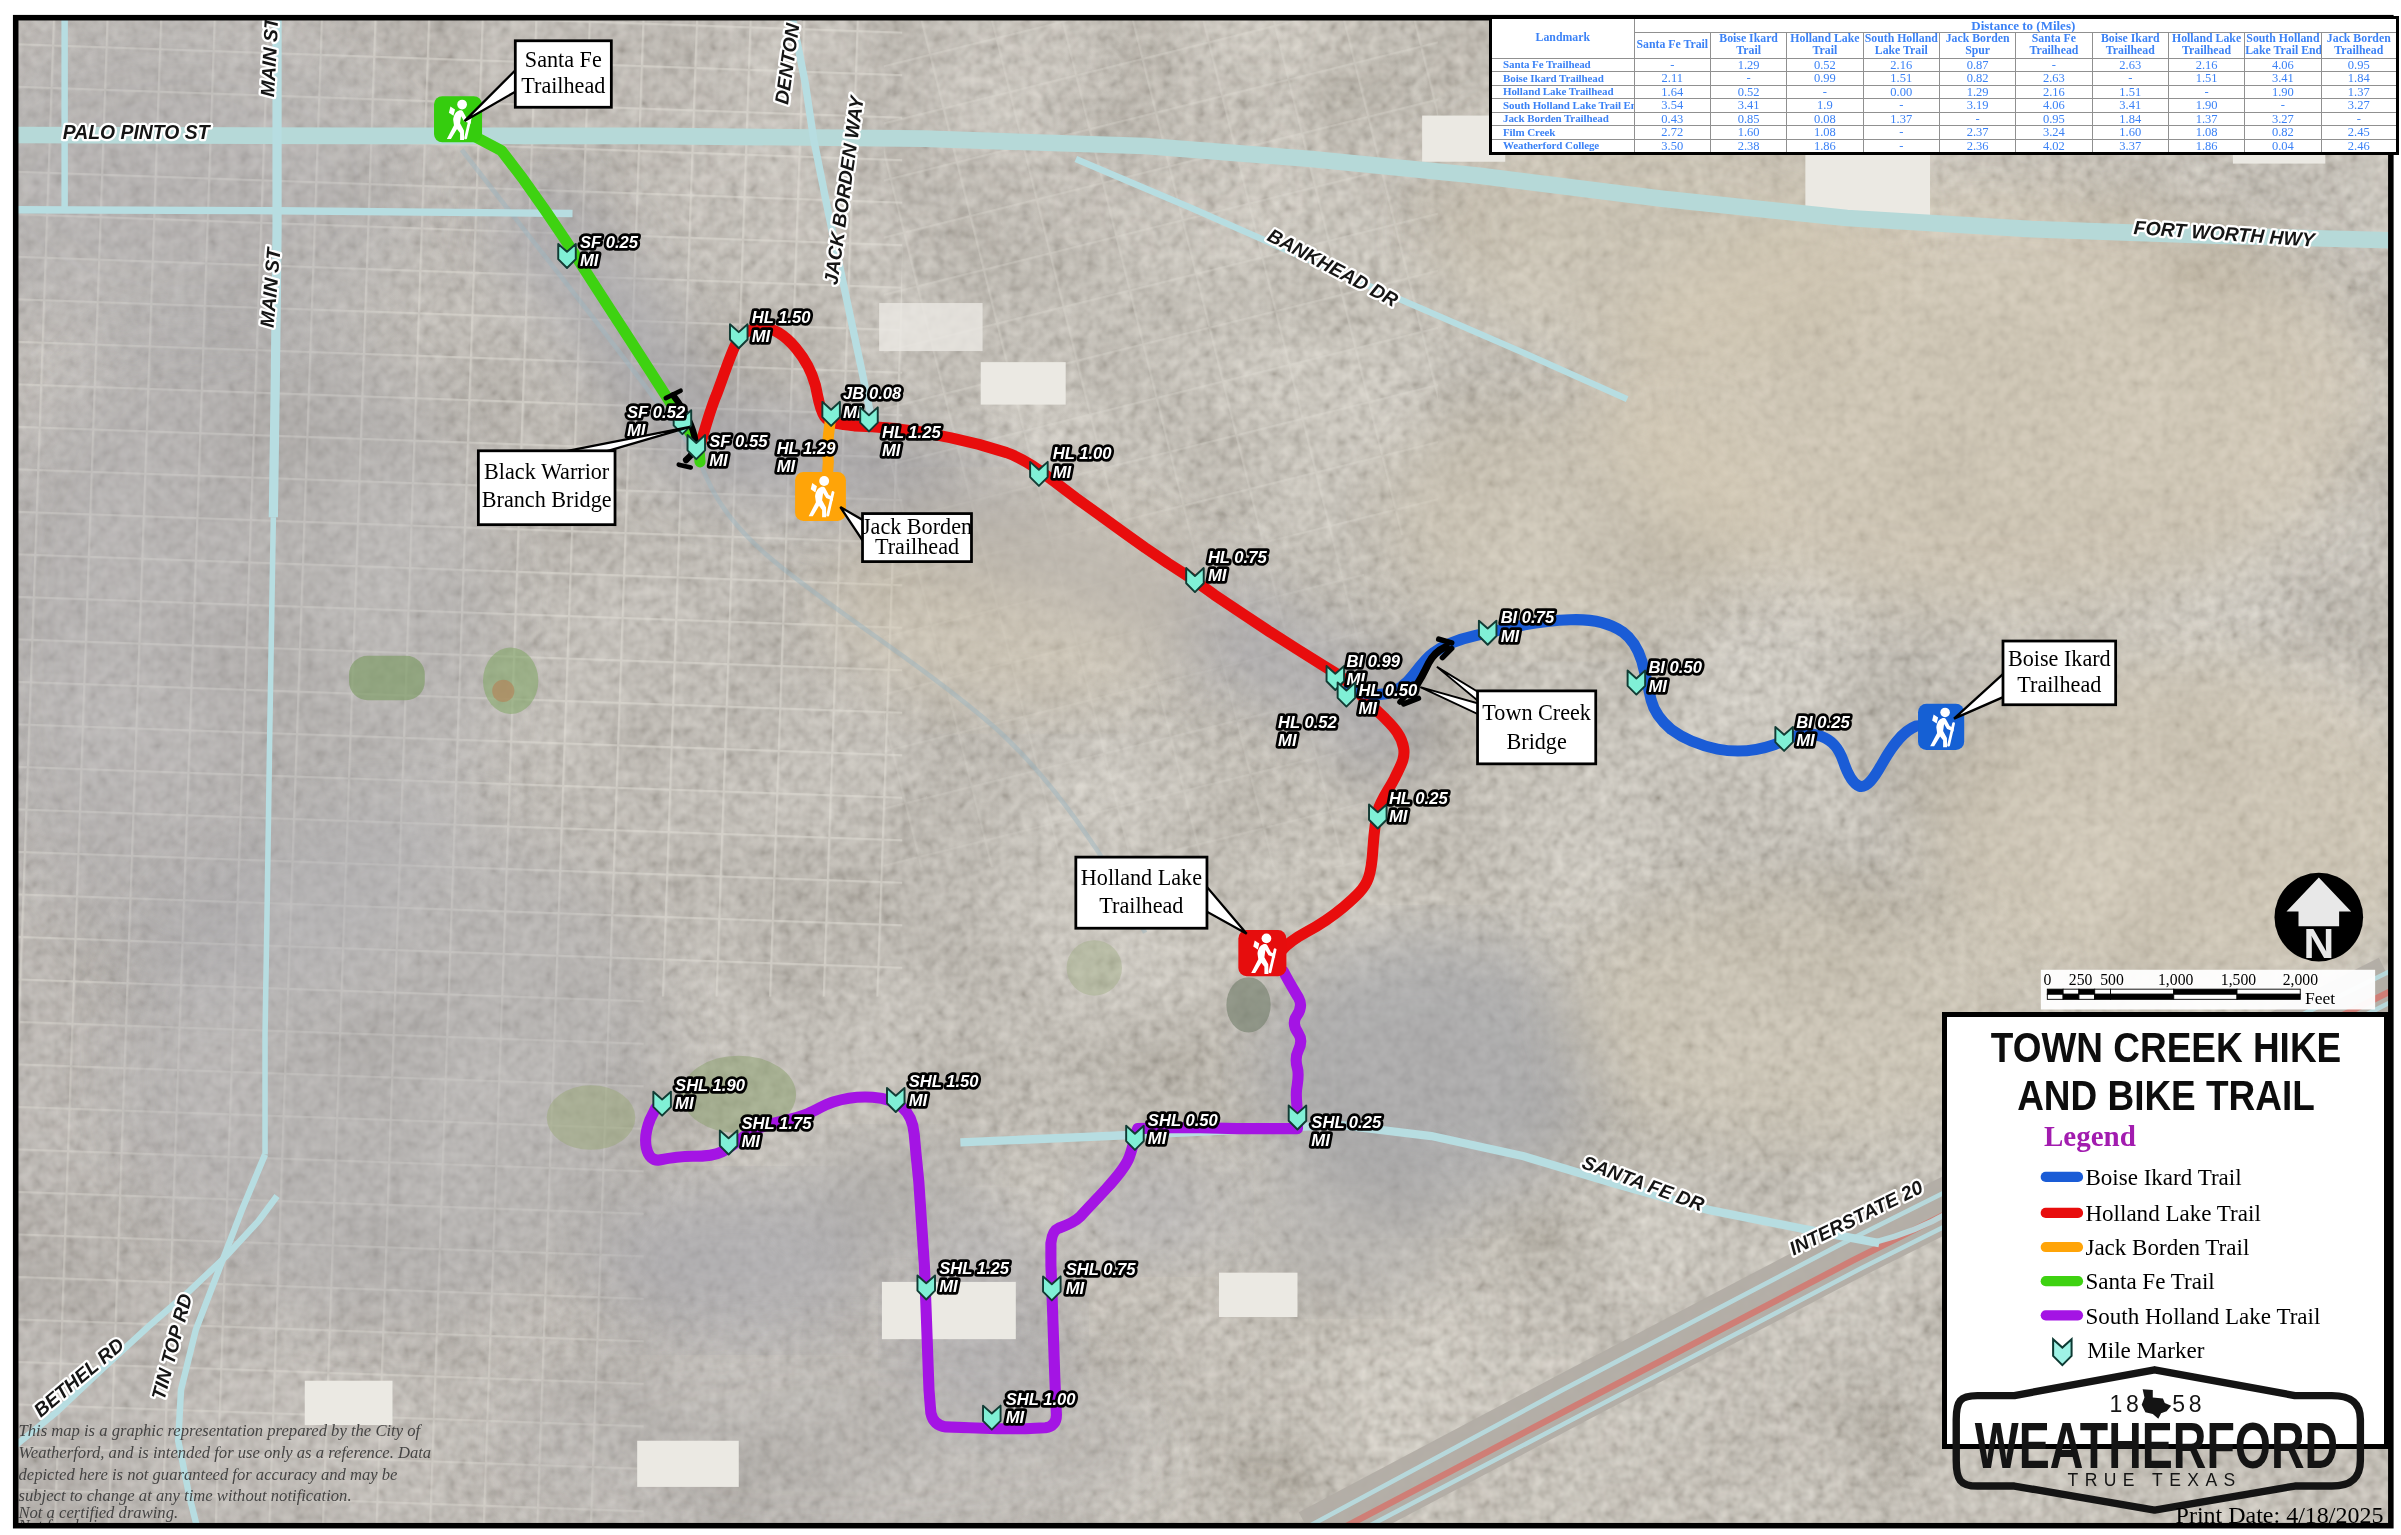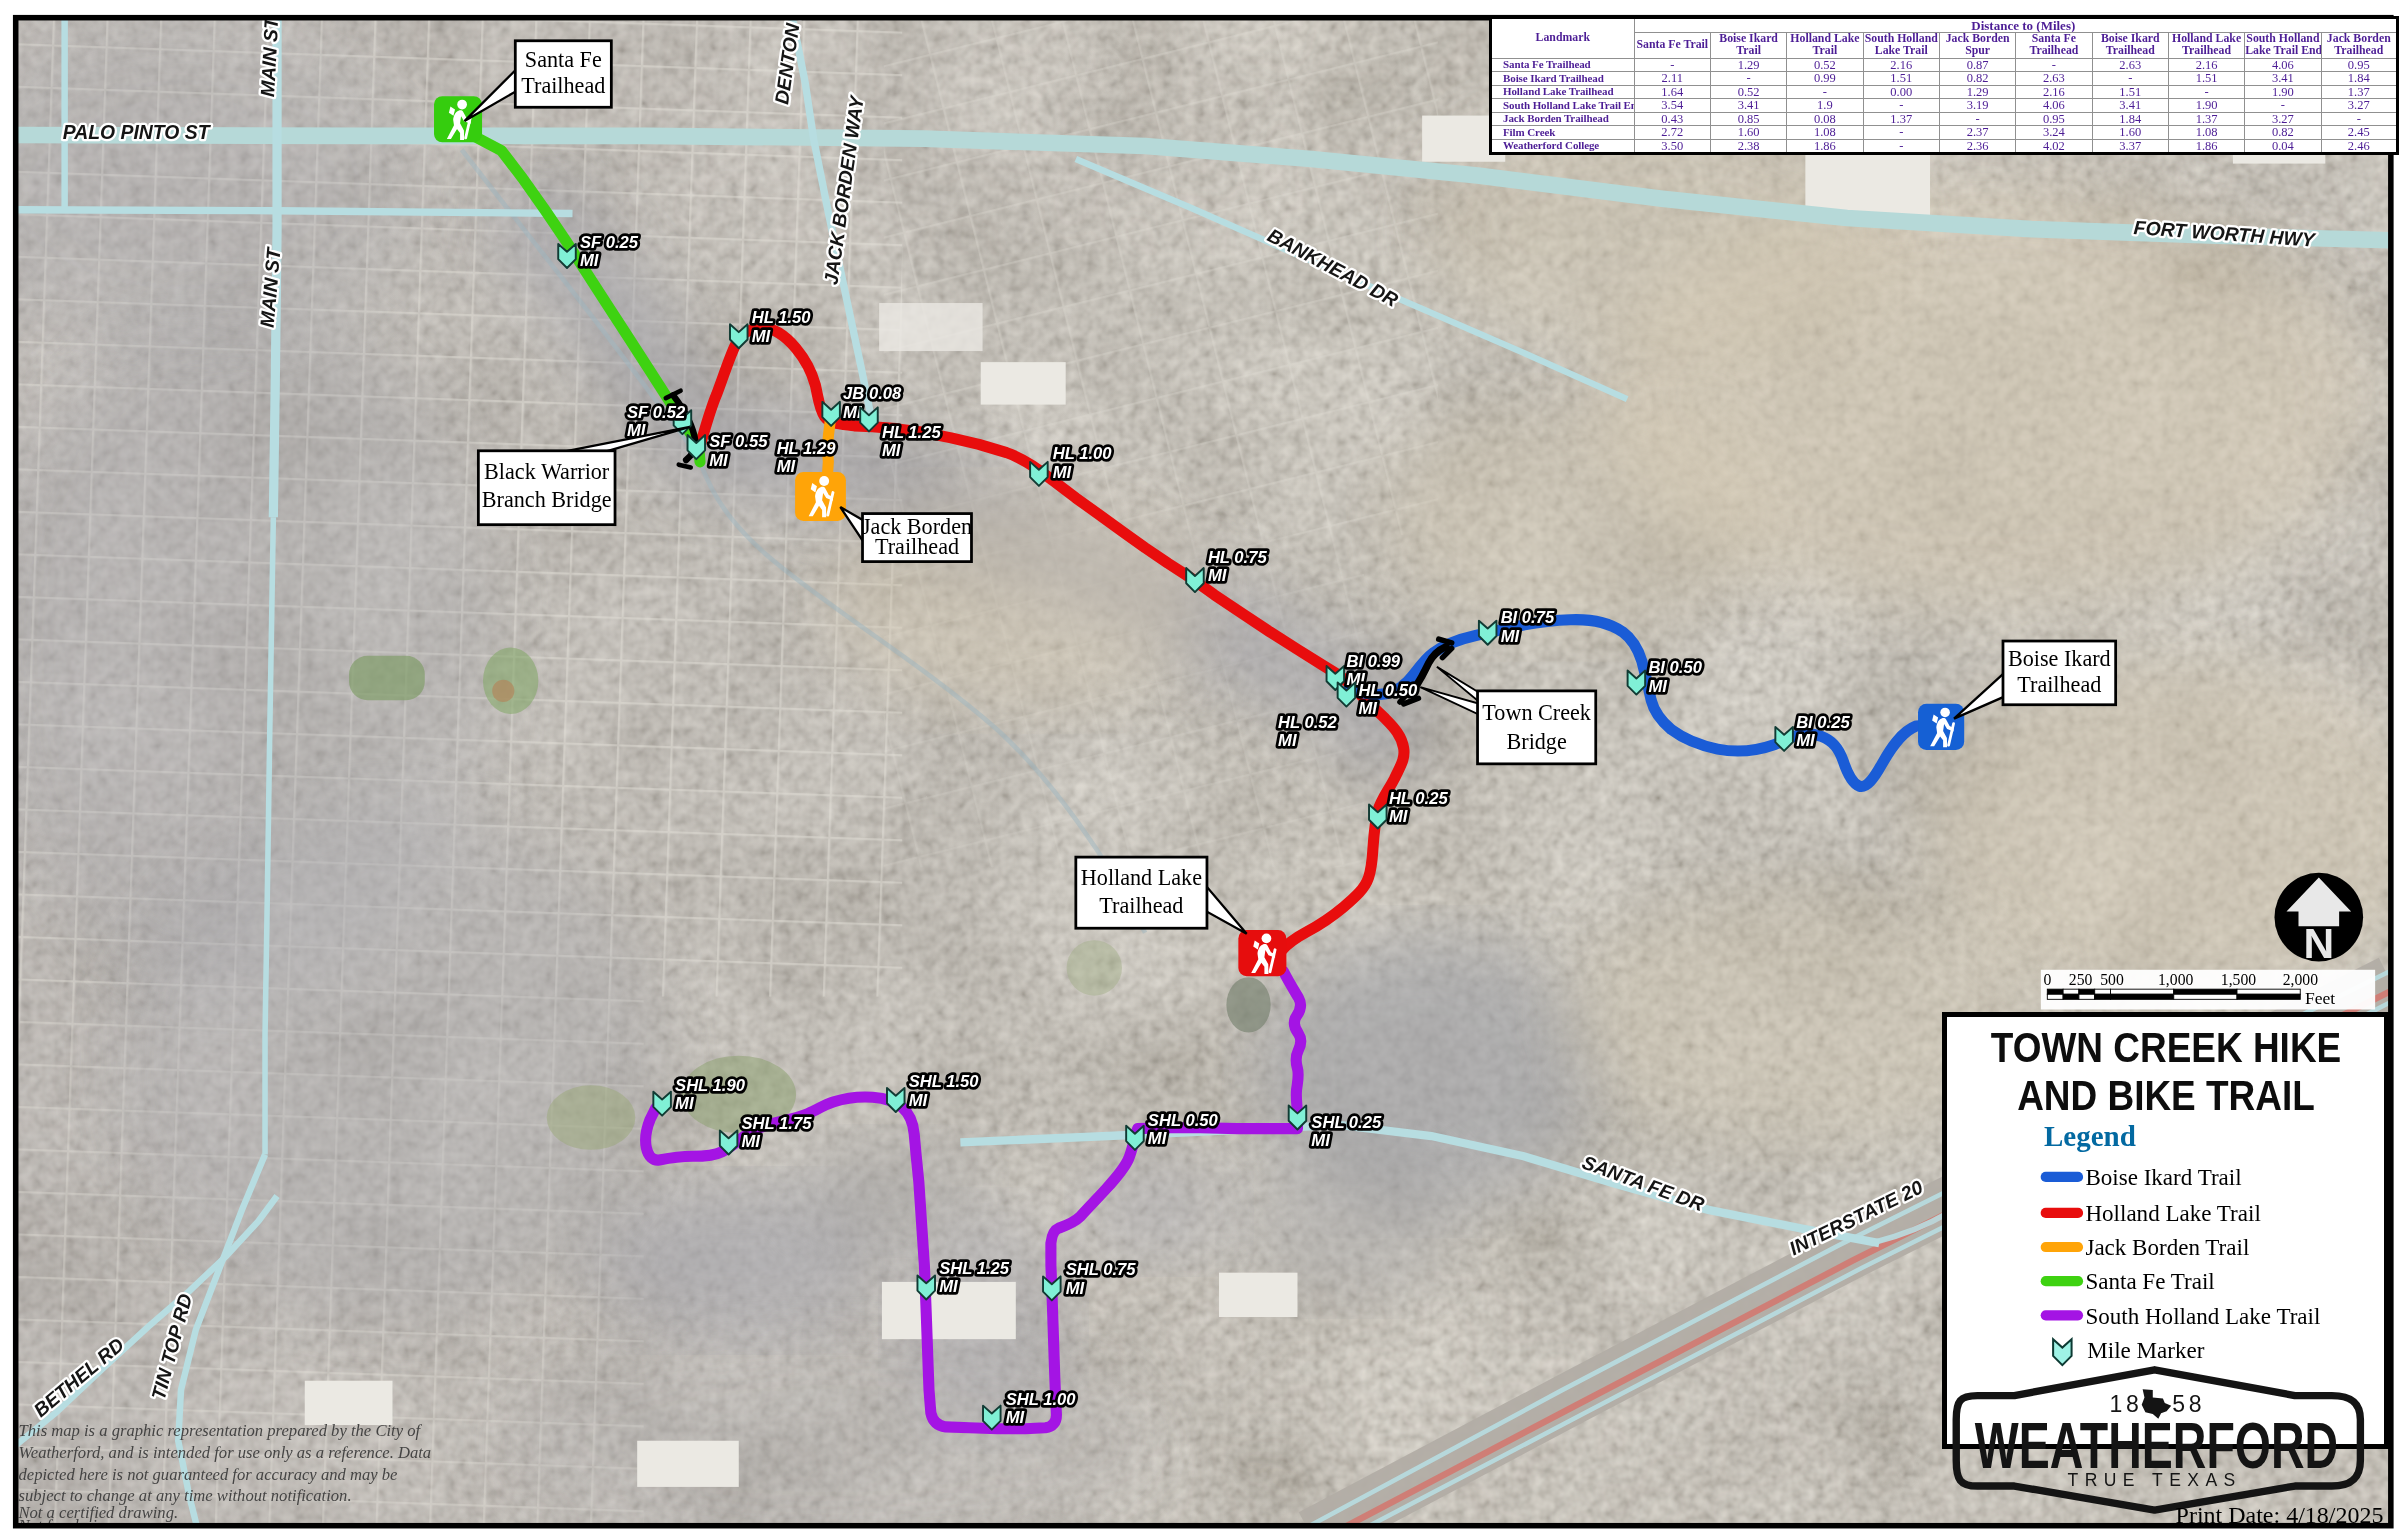--- a/index.html
+++ b/index.html
@@ -541,21 +541,21 @@
 </g>
 
 <g>
         <rect x="17" y="19" width="2572" height="1633" fill="none" stroke="#000000" stroke-width="6"></rect>
       </g>
 </svg>
 
 <div id="dtable" style="position:absolute;left:1489px;top:15.7px;width:910px;">
 <style>
  #dtable table{border-collapse:collapse;width:910px;table-layout:fixed;background:#ffffff;
-   font-family:"Liberation Serif",serif;font-size:12.5px;color:#4c1d95;}
+   font-family:"Liberation Serif",serif;font-size:12.5px;color:#3b82f6;}
  #dtable td,#dtable th{border:0.9px solid #909090;padding:0;line-height:1.0;overflow:hidden;}
  #dtable th{font-weight:bold;white-space:nowrap;font-size:11.8px;}
  #dtable .lm{text-align:left;font-weight:bold;padding-left:11px;white-space:nowrap;font-size:11px;letter-spacing:-0.1px;}
  #dtable td{text-align:center;height:12.2px;}
 </style>
 <table style="border:3.7px solid #000;">
  <colgroup>
           <col style="width:143px">
           <col span="10" style="width:76px">
         </colgroup>
@@ -672,21 +672,21 @@
 </div>
 
 
 <div id="legend" style="position:absolute;left:1942px;top:1012px;width:447px;height:437px;background:#ffffff;
      border:5.5px solid #000;box-sizing:border-box;">
 
   <div style="position:absolute;left:0;top:6.5px;width:438px;text-align:center;font-family:'Liberation Sans',sans-serif;
        font-weight:bold;font-size:42px;line-height:48px;color:#0d0d0d;transform:scaleX(0.88);letter-spacing:0px;">
     TOWN CREEK HIKE<br>AND BIKE TRAIL</div>
 
-  <div style="position:absolute;left:97px;top:103px;font-family:'Liberation Serif',serif;font-weight:bold;font-size:29px;color:#0369a1;">Legend</div>
+  <div style="position:absolute;left:97px;top:103px;font-family:'Liberation Serif',serif;font-weight:bold;font-size:29px;color:#a21caf;">Legend</div>
   <svg width="442" height="509" viewBox="0 0 479 551" style="position:absolute;left:0;top:0;">
 
     <g>
           <line x1="107" y1="173" x2="142" y2="173" stroke="#1a5cd6" stroke-width="11" stroke-linecap="round"></line>
        <text x="150" y="182" font-family="Liberation Serif, serif" font-size="25px">Boise Ikard Trail</text>
         </g>
 
     <g>
           <line x1="107" y1="212" x2="142" y2="212" stroke="#e80d0d" stroke-width="11" stroke-linecap="round"></line>
        <text x="150" y="221" font-family="Liberation Serif, serif" font-size="25px">Holland Lake Trail</text>

